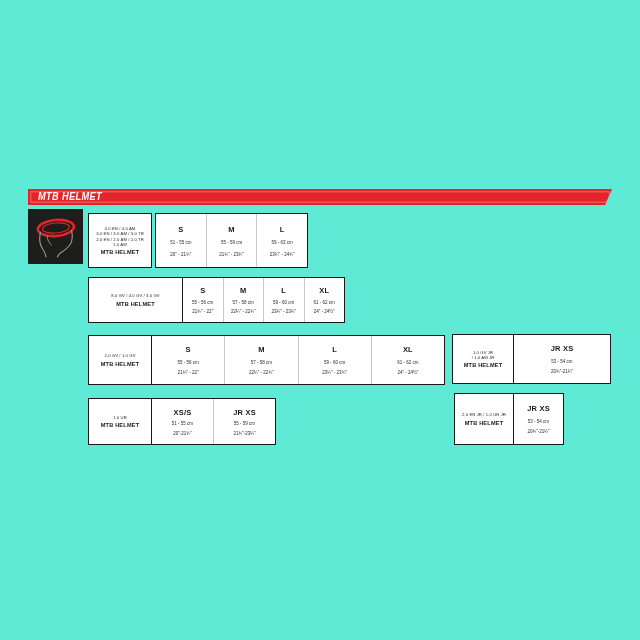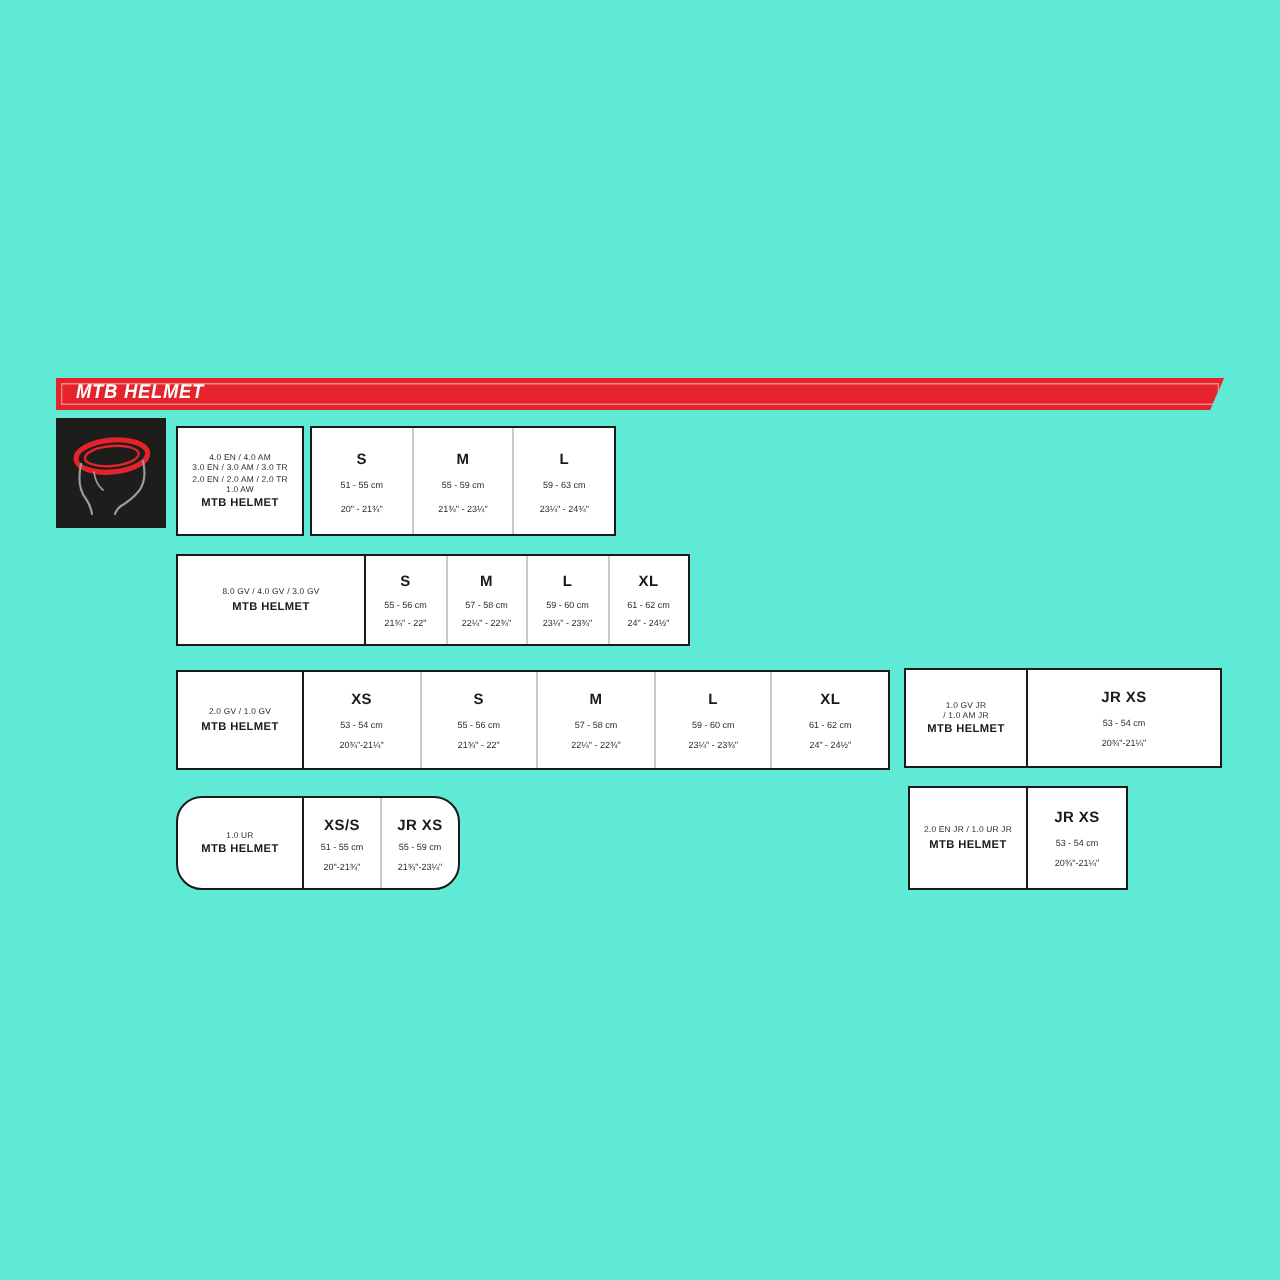--- a/index.html
+++ b/index.html
@@ -35,21 +35,21 @@
   .size{font-size:7.5px;font-weight:bold;letter-spacing:.2px;white-space:nowrap;}
   .cm{font-size:4.5px;color:#2b2b2b;white-space:nowrap;}
   .inch{font-size:4.5px;color:#2b2b2b;white-space:nowrap;}
 
   
   .t0l{left:88px;top:213px;width:64px;height:55px;}
   .t0 {left:155px;top:213px;width:153px;height:55px;}
   .t1 {left:88px;top:277px;width:257px;height:46px;} .t1 .label-cell{width:94px;}
   .t2 {left:88px;top:335px;width:357px;height:50px;} .t2 .label-cell{width:63px;}
   .t3 {left:452px;top:334px;width:159px;height:50px;} .t3 .label-cell{width:61px;}
-  .t4 {left:88px;top:398px;width:142px;height:47px;border-radius:13px;} .t4 .label-cell{width:63px;}
+  .t4 {left:88px;top:398px;width:188px;height:47px;} .t4 .label-cell{width:63px;}
   .t5 {left:454px;top:393px;width:110px;height:52px;} .t5 .label-cell{width:59px;}
 </style>
 </head>
 <body>
 
 <div class="page">
 
   <div class="banner">
     <span class="banner-text">MTB HELMET</span>
   </div>
@@ -124,25 +124,20 @@
     </div>
   </div>
 
   <div class="tbl t2">
     <div class="label-cell">
       <div class="sl">2.0 GV / 1.0 GV</div>
       <div class="prod">MTB HELMET</div>
     </div>
     <div class="cols">
       <div class="col">
-        <div class="size">XS</div>
-        <div class="cm">53 - 54 cm</div>
-        <div class="inch">20¾"-21¼"</div>
-      </div>
-      <div class="col">
         <div class="size">S</div>
         <div class="cm">55 - 56 cm</div>
         <div class="inch">21¾" - 22"</div>
       </div>
       <div class="col">
         <div class="size">M</div>
         <div class="cm">57 - 58 cm</div>
         <div class="inch">22¼" - 22¾"</div>
       </div>
       <div class="col">

